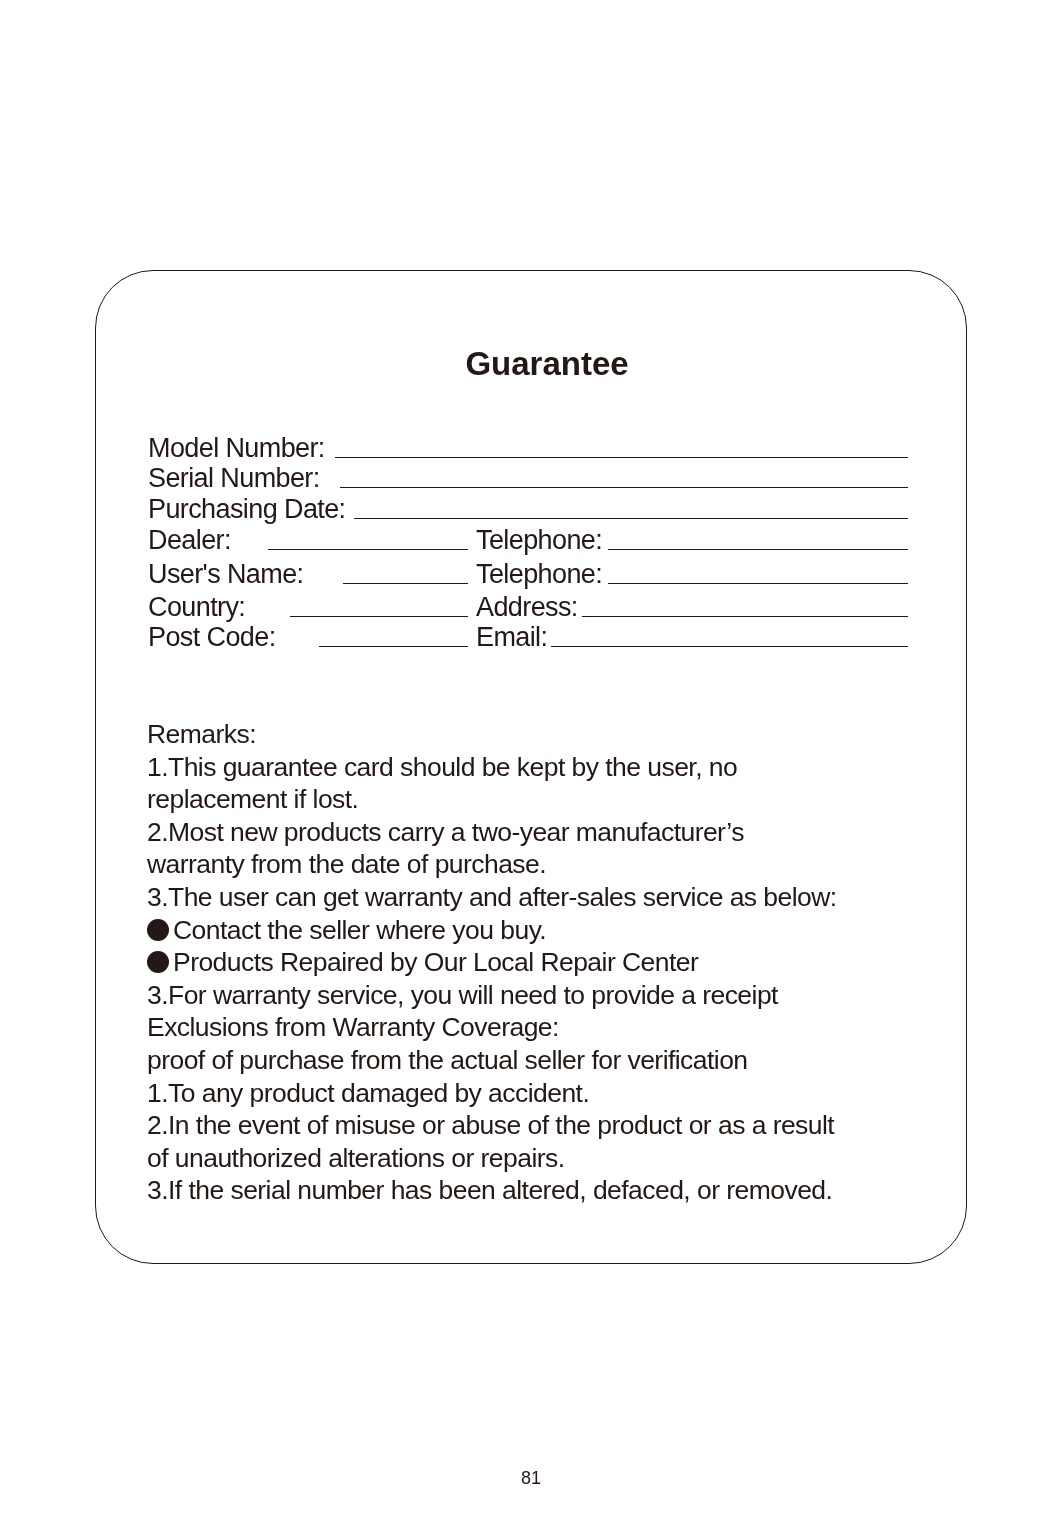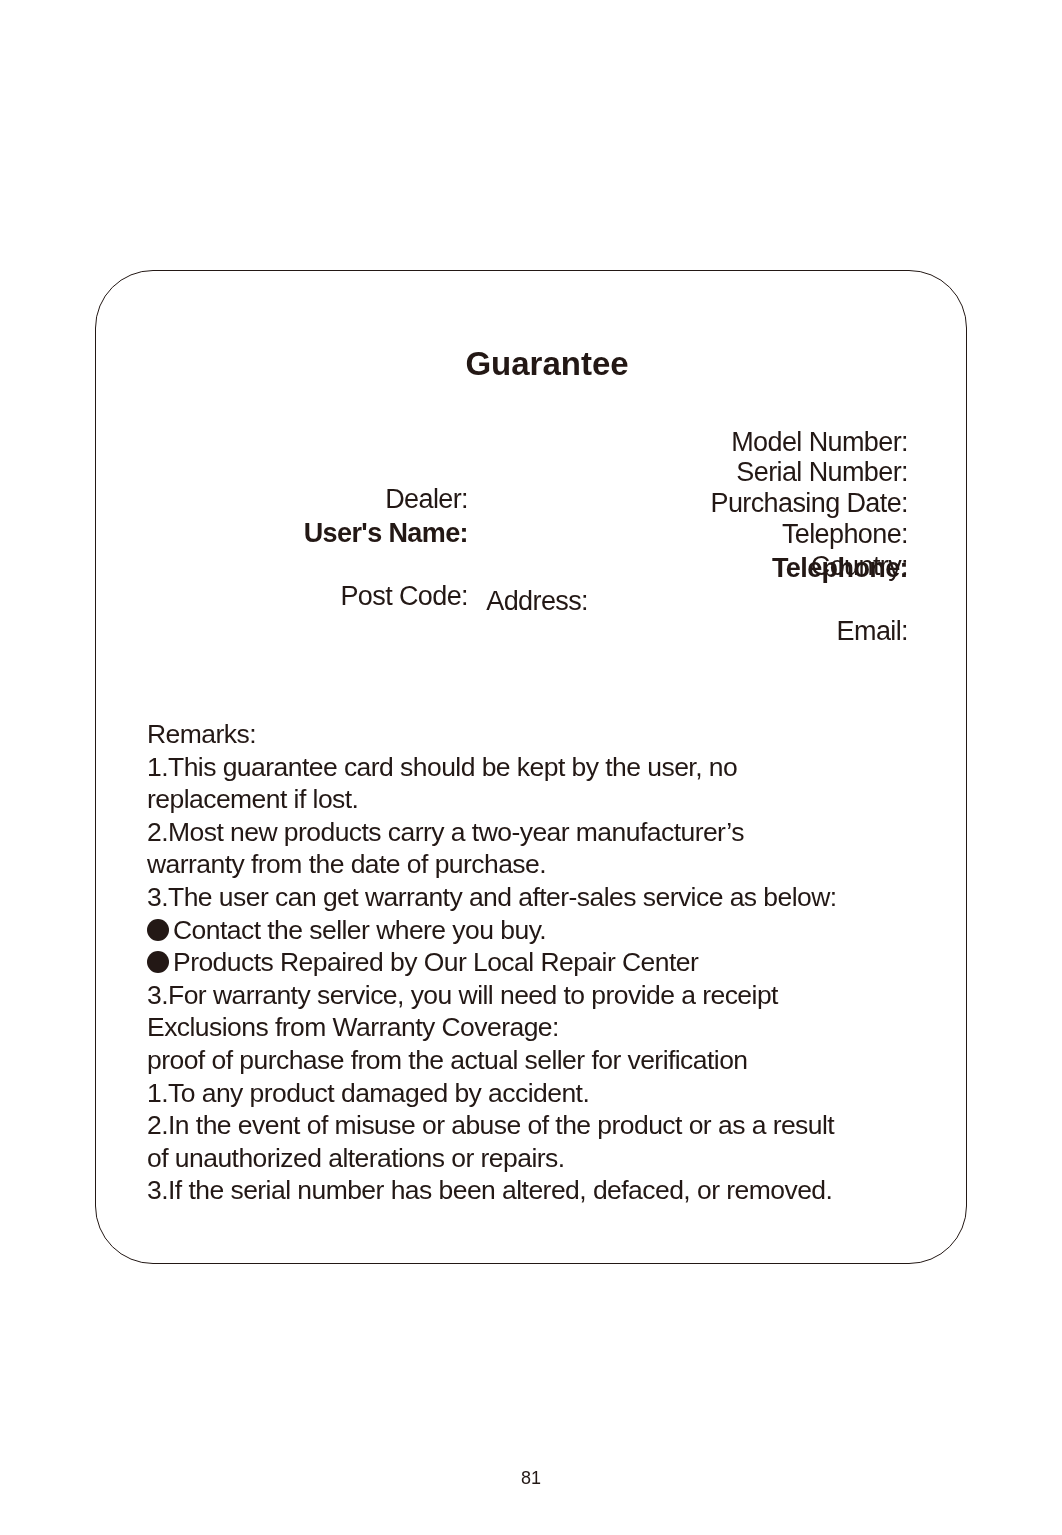--- a/index.html
+++ b/index.html
@@ -12,21 +12,21 @@
       border: 1.5px solid #231815; border-radius: 58px; box-sizing: border-box;
     }
     .title {
       position: absolute; left: 0; right: 0; top: 345px; text-align: center;
       font-size: 33px; font-weight: bold; letter-spacing: 0px; padding-left: 32px;
     }
     .field-row {
       position: absolute; left: 148px; width: 760px; height: 30px;
       display: flex; align-items: flex-end; font-size: 27px; line-height: 30px;
     }
-    .field { display: flex; align-items: flex-end; flex-direction: column; }
+    .field { display: flex; align-items: flex-end; }
     .field .lbl { white-space: nowrap; letter-spacing: -0.6px; }
     .field .line {
       flex: 1; border-bottom: 1.6px solid #231815; height: 0; margin-bottom: 5px; margin-left: 4px;
     }
     .half-left { width: 320px; gap: 35px; }
     .half-right { flex: 1; margin-left: 8px; }
     .full { width: 760px; }
     .remarks {
       position: absolute; left: 147px; top: 718px; width: 780px;
       font-size: 26.5px; line-height: 32.6px; letter-spacing: -0.55px;
@@ -70,39 +70,39 @@
   <div class="field half-left">
     <span class="lbl">Dealer:</span>
     <span class="line" style="margin-left:2px;"></span>
   </div>
   <div class="field half-right">
     <span class="lbl">Telephone:</span>
     <span class="line" style="margin-left:6px;"></span>
   </div>
 </div>
 
-<div class="field-row" style="top:559px;font-weight:bold;">
+<div class="field-row" style="top:559px;">
   <div class="field half-left">
     <span class="lbl">User's Name:</span>
     <span class="line" style="margin-left:4px;"></span>
   </div>
   <div class="field half-right">
     <span class="lbl">Telephone:</span>
     <span class="line" style="margin-left:6px;"></span>
   </div>
 </div>
 
 <div class="field-row" style="top:592px;">
+  <div class="field half-left">
+    <span class="lbl">Country:</span>
+    <span class="line" style="margin-left:10px;"></span>
+  </div>
   <div class="field half-right">
     <span class="lbl">Address:</span>
     <span class="line" style="margin-left:4px;"></span>
-  </div>
-  <div class="field half-left">
-    <span class="lbl">Country:</span>
-    <span class="line" style="margin-left:10px;"></span>
   </div>
 </div>
 
 <div class="field-row" style="top:622px;">
   <div class="field half-left">
     <span class="lbl">Post Code:</span>
     <span class="line" style="margin-left:8px;"></span>
   </div>
   <div class="field half-right">
     <span class="lbl">Email:</span>

